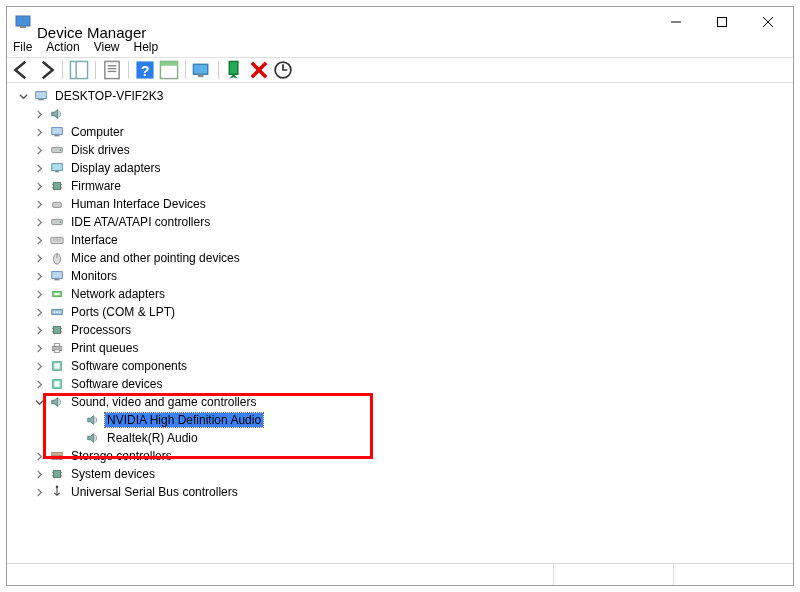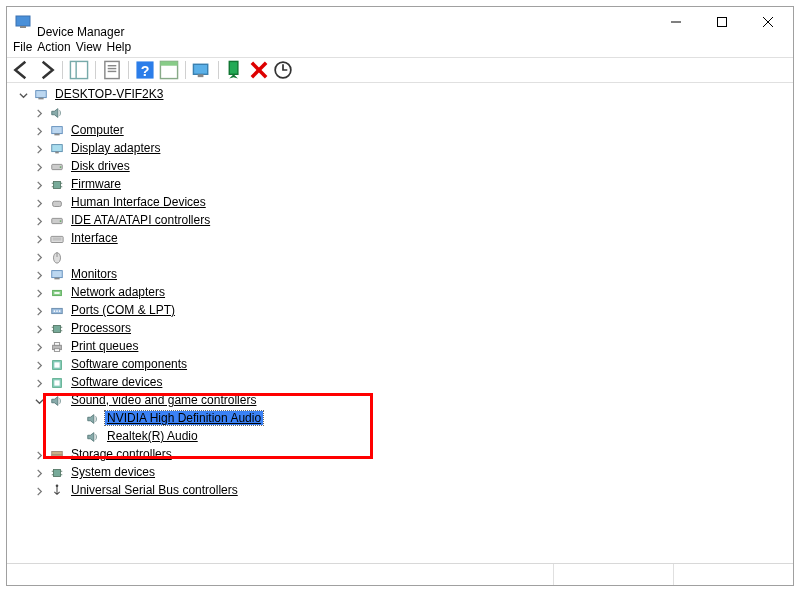--- a/index.html
+++ b/index.html
@@ -1,30 +1,30 @@
 <!DOCTYPE html>
 <html><head>
 <meta charset="utf-8">
 <style>
   * { box-sizing: border-box; margin: 0; padding: 0; font-family: "Segoe UI", Tahoma, sans-serif; }
   body { background: #fff; width: 800px; height: 592px; overflow: hidden; font-size: 12px; color: #000; }
   .window { background: #fff; border: 1px solid #a0a0a0; width: 788px; height: 580px; margin: 6px; position: relative; display: flex; flex-direction: column; }
   .titlebar { height: 30px; display: flex; align-items: center; padding: 0 2px 0 8px; }
   .title-icon { width: 16px; height: 16px; margin-right: 6px; display:inline-block; }
-  .title-text { flex: 1; font-size: 12px; margin-top: 20px; }
+  .title-text { flex: 1; font-size: 15px; margin-top: 20px; }
   .win-controls { display: flex; }
   .win-btn { width: 46px; height: 30px; display:flex; align-items:center; justify-content:center; }
   .win-btn svg { width: 10px; height: 10px; }
-  .menubar { height: 20px; display: flex; align-items: center; padding: 0 6px; gap: 5px; font-size: 12px; }
+  .menubar { height: 20px; display: flex; align-items: center; padding: 0 6px; gap: 14px; font-size: 12px; }
   .menubar span { cursor: default; }
   .toolbar { height: 26px; border-top: 1px solid #e0e0e0; border-bottom: 1px solid #e0e0e0; display:flex; align-items:center; padding: 0 4px; gap: 2px; }
   .tbtn { width: 22px; height: 22px; display:flex; align-items:center; justify-content:center; border: 1px solid transparent; }
   .sep { width: 1px; height: 18px; background: #d0d0d0; margin: 0 3px; }
   .content { flex:1; padding: 4px 8px; overflow:auto; border-bottom: none; }
-  .row { display:flex; align-items:flex-start; height:18px; white-space: nowrap; text-decoration: underline; }
+  .row { display:flex; align-items:center; height:18px; white-space: nowrap; }
   .twisty { width:16px; height:16px; display:flex; align-items:center; justify-content:center; color:#555; }
   .twisty svg { width:9px; height:9px; }
   .node-icon { width:16px; height:16px; margin: 0 4px 0 2px; display:inline-flex; align-items:center; justify-content:center; }
   .node-icon svg { width:14px; height:14px; }
   .label { font-size: 12px; padding: 0 2px; }
   .selected .label { background: #3b82f6; outline: 1px dotted #666; }
   .children { margin-left: 16px; }
   .grandchildren { margin-left: 36px; }
   .highlight-box { position:absolute; border: 3px solid #ff0000; pointer-events:none; }
   .statusbar { height: 22px; border-top: 1px solid #d8d8d8; display:flex; }
@@ -186,39 +186,39 @@
             <span class="label">Computer</span>
           </div>
           <div class="row">
             <span class="twisty">
               <svg viewBox="0 0 10 10">
                 <path d="M3 1 L7 5 L3 9" fill="none" stroke="#777" stroke-width="1.4"></path>
               </svg>
             </span>
             <span class="node-icon">
               <svg viewBox="0 0 16 16">
+                <rect x="2" y="5" width="12" height="6" rx="1" fill="#ccc" stroke="#888"></rect>
+                <circle cx="12" cy="8" r="1" fill="#6a6"></circle>
+              </svg>
+            </span>
+            <span class="label">Disk drives</span>
+          </div>
+          <div class="row">
+            <span class="twisty">
+              <svg viewBox="0 0 10 10">
+                <path d="M3 1 L7 5 L3 9" fill="none" stroke="#777" stroke-width="1.4"></path>
+              </svg>
+            </span>
+            <span class="node-icon">
+              <svg viewBox="0 0 16 16">
                 <rect x="2" y="3" width="12" height="8" fill="#ade" stroke="#58a"></rect>
                 <rect x="6" y="11" width="4" height="2" fill="#888"></rect>
               </svg>
             </span>
             <span class="label">Display adapters</span>
-          </div>
-          <div class="row">
-            <span class="twisty">
-              <svg viewBox="0 0 10 10">
-                <path d="M3 1 L7 5 L3 9" fill="none" stroke="#777" stroke-width="1.4"></path>
-              </svg>
-            </span>
-            <span class="node-icon">
-              <svg viewBox="0 0 16 16">
-                <rect x="2" y="5" width="12" height="6" rx="1" fill="#ccc" stroke="#888"></rect>
-                <circle cx="12" cy="8" r="1" fill="#6a6"></circle>
-              </svg>
-            </span>
-            <span class="label">Disk drives</span>
           </div>
           <div class="row">
             <span class="twisty">
               <svg viewBox="0 0 10 10">
                 <path d="M3 1 L7 5 L3 9" fill="none" stroke="#777" stroke-width="1.4"></path>
               </svg>
             </span>
             <span class="node-icon">
               <svg viewBox="0 0 16 16">
                 <rect x="4" y="4" width="8" height="8" fill="#7a9" stroke="#576"></rect>
@@ -277,20 +277,21 @@
               <svg viewBox="0 0 10 10">
                 <path d="M3 1 L7 5 L3 9" fill="none" stroke="#777" stroke-width="1.4"></path>
               </svg>
             </span>
             <span class="node-icon">
               <svg viewBox="0 0 16 16">
                 <ellipse cx="8" cy="9" rx="4" ry="6" fill="#ddd" stroke="#888"></ellipse>
                 <line x1="8" y1="3" x2="8" y2="8" stroke="#888"></line>
               </svg>
             </span>
+            <span class="label">Mice and other pointing devices</span>
           </div>
           <div class="row">
             <span class="twisty">
               <svg viewBox="0 0 10 10">
                 <path d="M3 1 L7 5 L3 9" fill="none" stroke="#777" stroke-width="1.4"></path>
               </svg>
             </span>
             <span class="node-icon">
               <svg viewBox="0 0 16 16">
                 <rect x="2" y="3" width="12" height="8" fill="#bcd7f0" stroke="#5a88b8"></rect>

